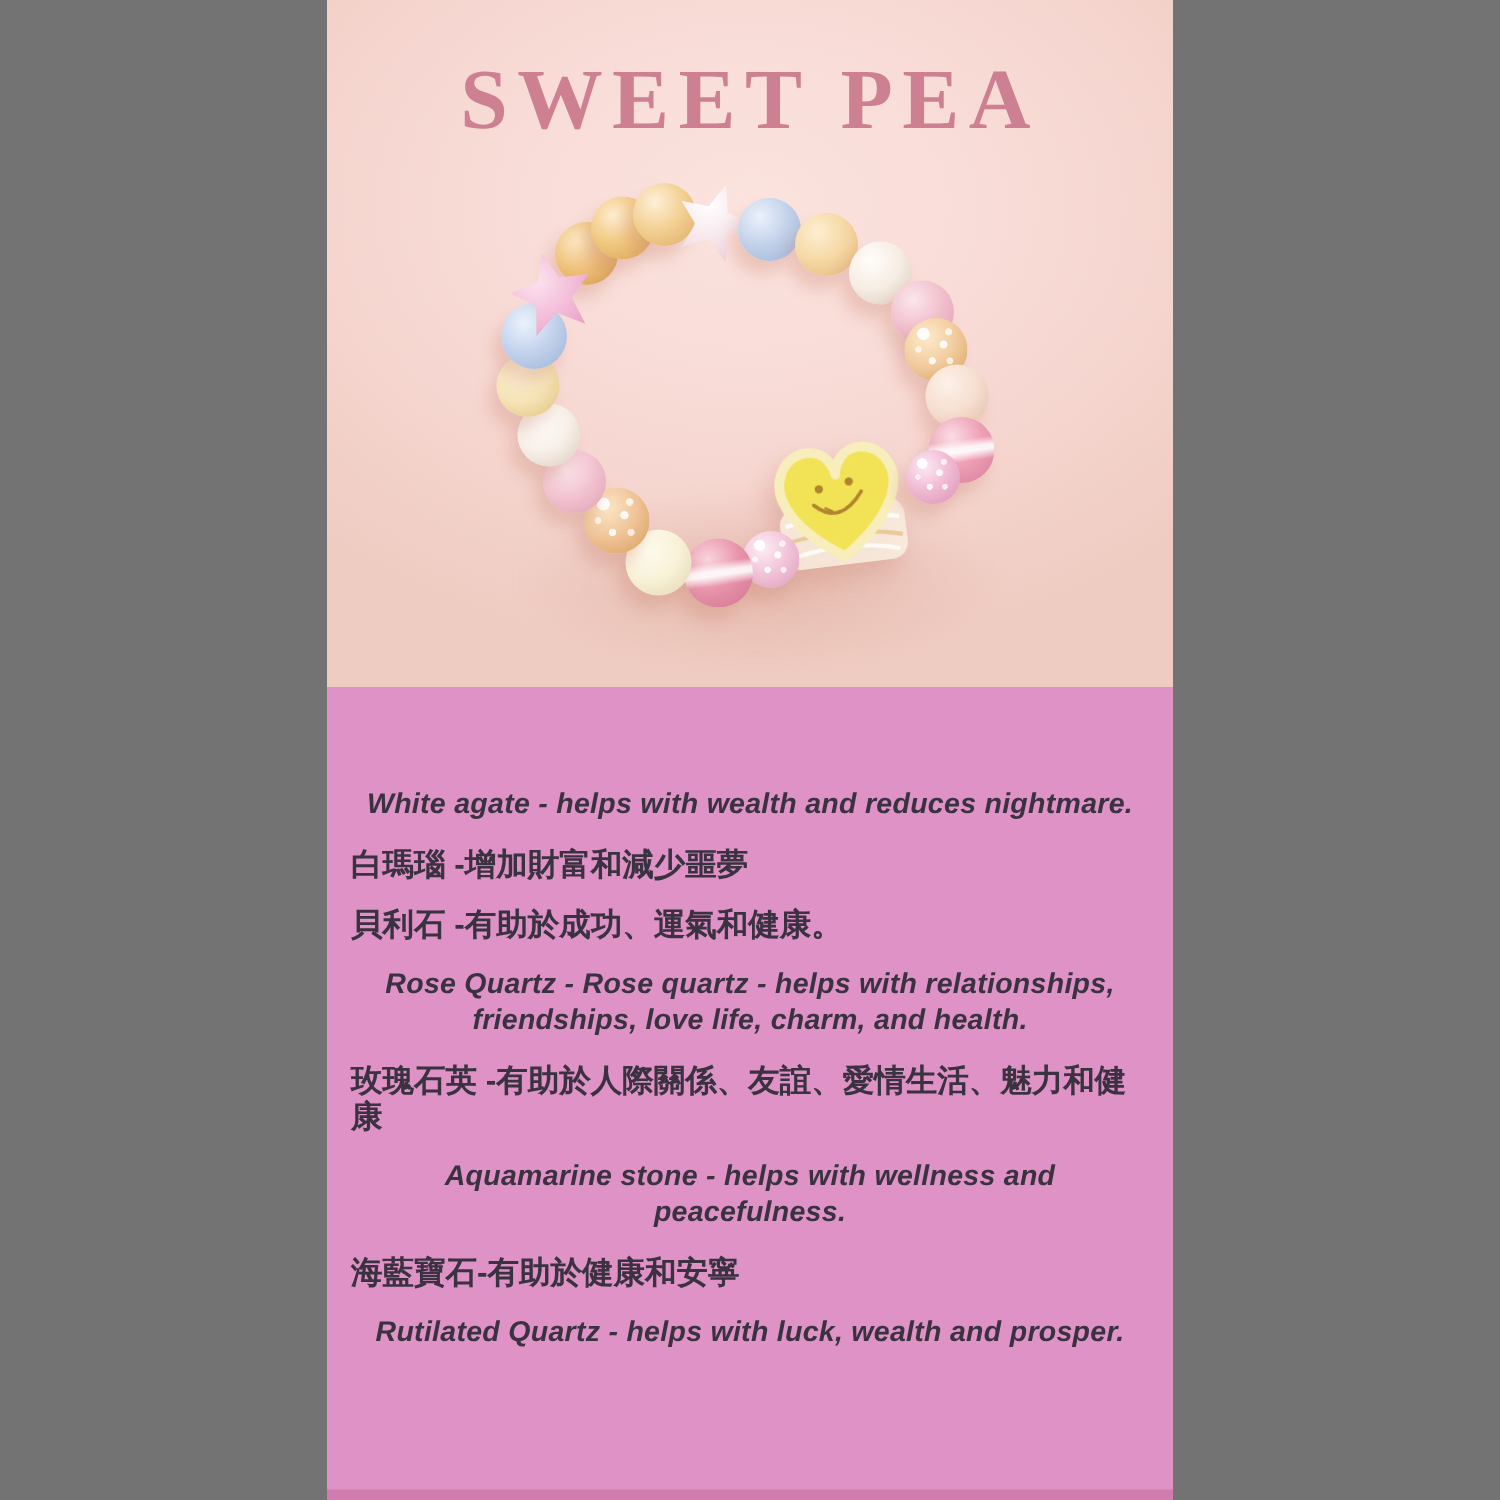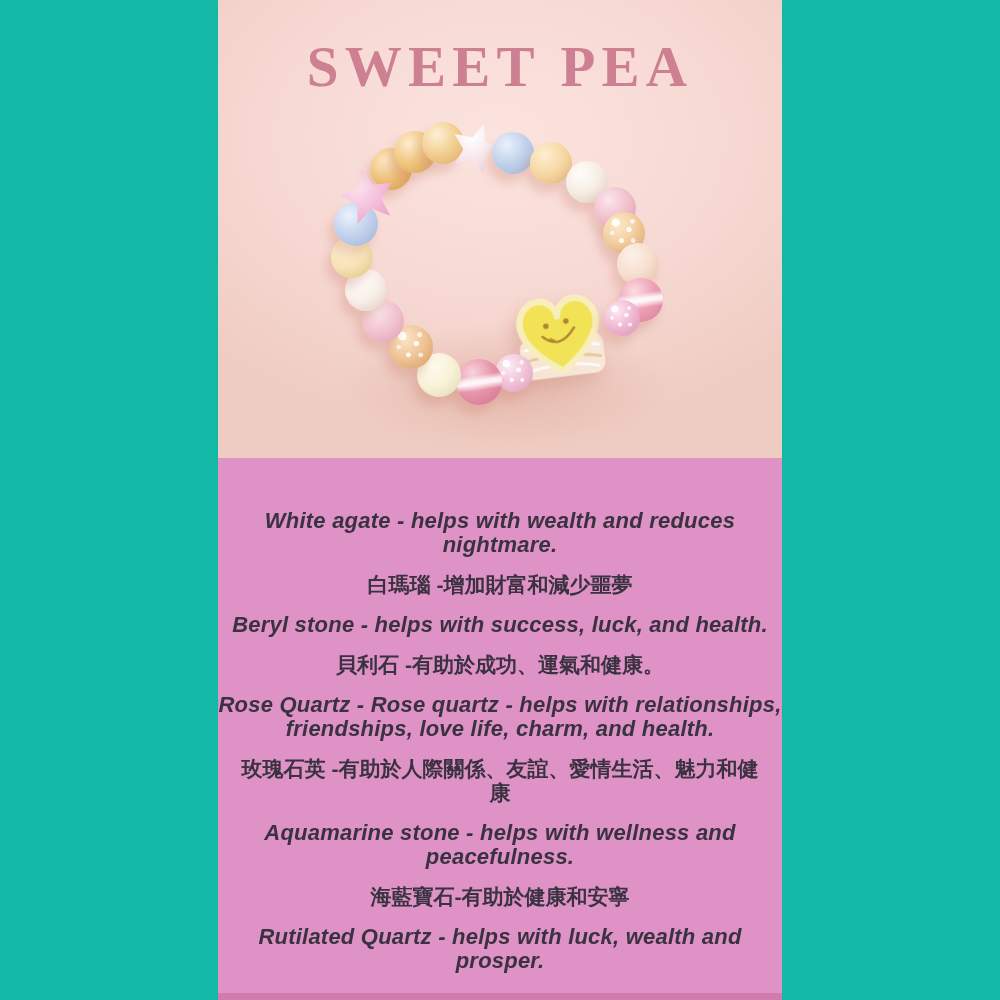--- a/index.html
+++ b/index.html
@@ -2,21 +2,21 @@
 <html><head>
 <meta charset="utf-8">
 <style>
   html, body { margin: 0; padding: 0; }
   body {
     width: 1000px; height: 1000px;
     background: #ffffff;
     font-family: "Liberation Sans", sans-serif;
     overflow: hidden;
   }
-  .page { position: relative; width: 1000px; height: 1000px; background: #14b8a6; }
+  .page { position: relative; width: 1000px; height: 1000px; background: #737373; }
   .card {
     position: absolute; left: 218px; top: 0;
     width: 564px; height: 1000px;
     overflow: hidden;
   }
   
   .top-section {
     position: absolute; left: 0; top: 0;
     width: 564px; height: 458px;
     background: radial-gradient(ellipse 420px 300px at 50% 30%, #fbe3de 0%, #f8dad5 48%, #efccc2 100%);
@@ -53,26 +53,26 @@
   }
   
   .bottom-section {
     position: absolute; left: 0; top: 458px;
     width: 564px; height: 542px;
     box-sizing: border-box;
     padding-top: 51px;
   }
   .stone-list { width: 564px; }
   .stone-en {
-    margin: 0; text-align: center;
-    font-size: 22px; font-weight: 700; font-style: italic;
+    margin: 16px; text-align: center;
+    font-size: 19px; font-weight: 700; font-style: italic;
     line-height: 24px; letter-spacing: 0.01em;
   }
   .stone-zh {
-    margin: 16px; text-align: center;
+    margin: 16px; 
     font-size: 21px; font-weight: 700;
     line-height: 24px;
   }
   .bottom-strip {
     position: absolute; left: 0; bottom: 0;
     width: 100%; height: 7px;
   }
 </style>
 </head>
 <body>
@@ -130,21 +130,20 @@
             <div class="bead" style="left: 116px; top: 202px; width: 44px; height: 44px; background: radial-gradient(circle at 35% 30%, rgb(235, 242, 251) 0%, rgb(195, 210, 236) 48%, rgb(156, 178, 215) 100%);"></div>
             <div class="bead star" style="left: 122px; top: 168px; width: 56px; height: 56px; transform: rotate(-14deg); background: radial-gradient(circle at 35% 30%, rgb(252, 227, 240) 0%, rgb(243, 188, 216) 48%, rgb(221, 148, 188) 100%);"></div>
           </div>
       </div>
     </div>
 
     <div class="bottom-section" style="background: rgb(222, 146, 198);">
       <div class="stone-list" style="color: rgb(58, 50, 64);">
           <p class="stone-en">White agate - helps with wealth and reduces nightmare.</p>
           <p class="stone-zh">白瑪瑙 -增加財富和減少噩夢</p>
-          <p class="stone-en">Beryl stone - helps with success, luck, and health.</p>
           <p class="stone-zh">貝利石 -有助於成功、運氣和健康。</p>
           <p class="stone-en">Rose Quartz - Rose quartz - helps with relationships, friendships, love life, charm, and health.</p>
           <p class="stone-zh">玫瑰石英 -有助於人際關係、友誼、愛情生活、魅力和健康</p>
           <p class="stone-en">Aquamarine stone - helps with wellness and peacefulness.</p>
           <p class="stone-zh">海藍寶石-有助於健康和安寧</p>
           <p class="stone-en">Rutilated Quartz - helps with luck, wealth and prosper.</p>
         </div>
       <div class="bottom-strip" style="background: rgb(208, 124, 174);"></div>
     </div>
 

